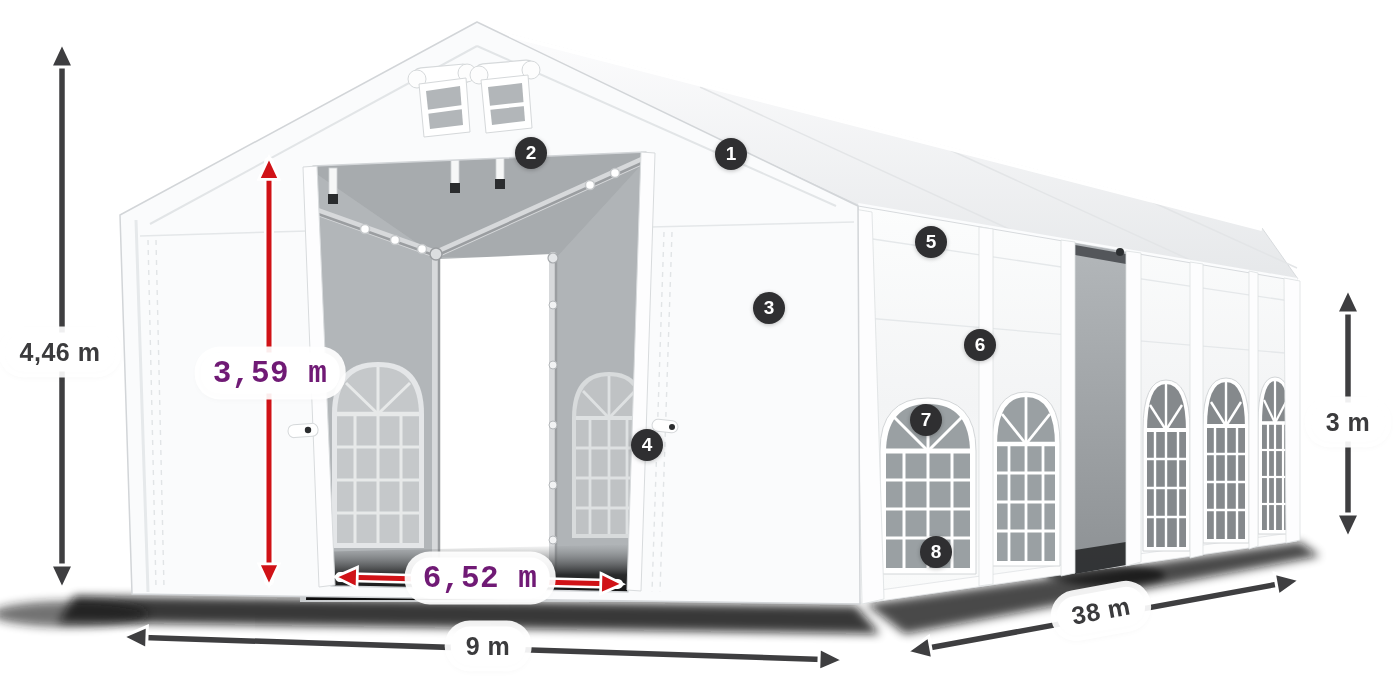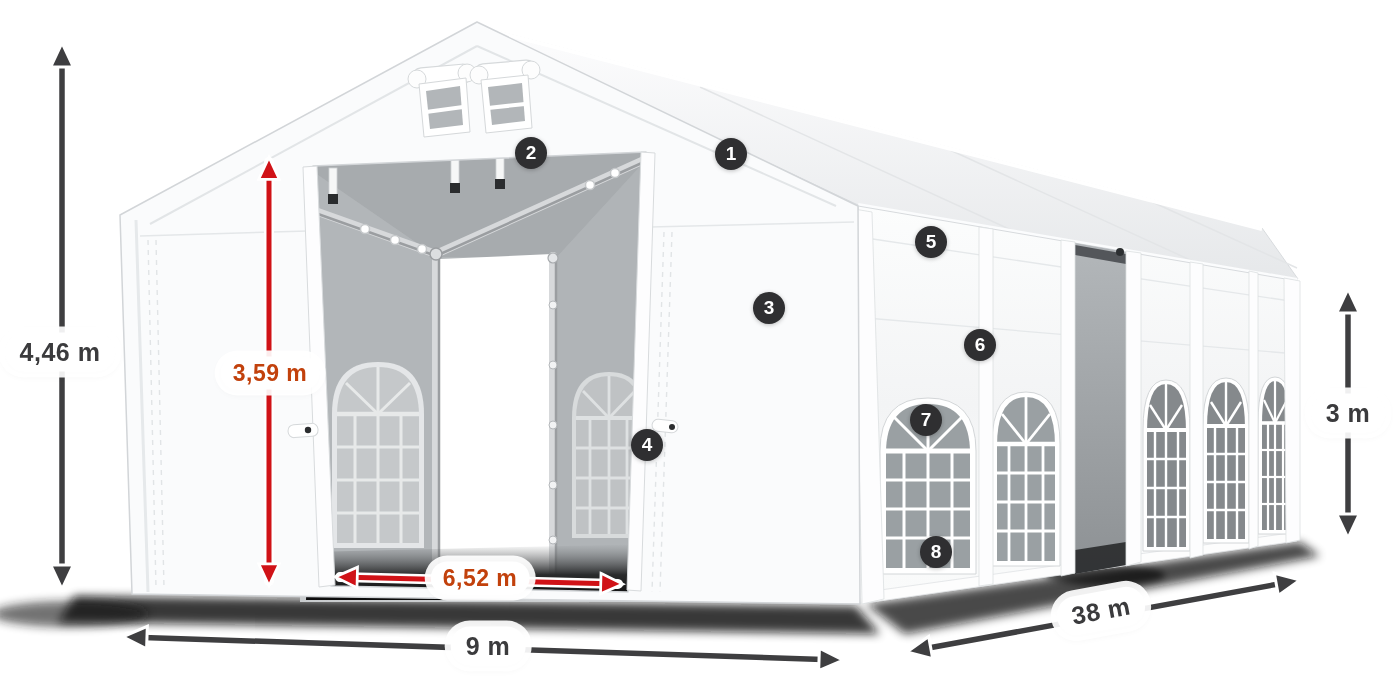--- a/index.html
+++ b/index.html
@@ -8,21 +8,21 @@
     font-family:"Liberation Sans",sans-serif;
   }
   .stage svg{position:absolute;left:0;top:0;}
   .dim-label{
     position:absolute;transform:translate(-50%,-50%);
     background:#ffffff;color:#3b3b3d;font-weight:bold;font-size:25px;line-height:1;
     padding:7px 15px;border-radius:19px;white-space:nowrap;
     box-shadow:0 0 0 6px rgba(255,255,255,.92), 0 2px 10px rgba(0,0,0,.10);
     letter-spacing:.5px;
   }
-  .dim-label.red{color:#c2410c;font-size:23px;padding:5px 12px;}
+  .dim-label.red{color:#701a75;font-size:31px;padding:5px 12px;font-family:Liberation Mono, monospace;}
   .dim-label.tilt{transform:translate(-50%,-50%) rotate(-10.5deg);}
   .badge{
     position:absolute;transform:translate(-50%,-50%);
     width:32px;height:32px;border-radius:50%;
     background:#2f2f31;color:#ffffff;font-weight:bold;font-size:19px;
     display:flex;align-items:center;justify-content:center;
     box-shadow:0 1px 4px rgba(0,0,0,.25);
     cursor:pointer;
   }
 </style>
@@ -345,21 +345,21 @@
     <line x1="1348" y1="294" x2="1348" y2="533" stroke="#ffffff" stroke-width="11"></line>
     <line x1="1348" y1="294" x2="1348" y2="533" stroke="#3e3e40" stroke-width="5.5" marker-start="url(#mDark)" marker-end="url(#mDark)"></line>
   </g>
 </svg>
 
 <div class="dim-label" style="left:60px;top:320px;margin-top:32px;">4,46 m</div>
 <div class="dim-label red" style="left:270px;top:373px;">3,59 m</div>
 <div class="dim-label red" style="left:480px;top:578px;">6,52 m</div>
 <div class="dim-label" style="left:488px;top:646px;">9 m</div>
 <div class="dim-label tilt" style="left:1101px;top:611px;">38 m</div>
-<div class="dim-label" style="left:1348px;top:413px;">3 m</div>
+<div class="dim-label" style="left:1348px;top:422px;">3 m</div>
 
 <div class="badge" style="left:731px;top:154px;">1</div>
 <div class="badge" style="left:531px;top:153px;">2</div>
 <div class="badge" style="left:769px;top:308px;">3</div>
 <div class="badge" style="left:647px;top:445px;">4</div>
 <div class="badge" style="left:931px;top:242px;">5</div>
 <div class="badge" style="left:980px;top:345px;">6</div>
 <div class="badge" style="left:926px;top:420px;">7</div>
 <div class="badge" style="left:936px;top:552px;">8</div>
 

